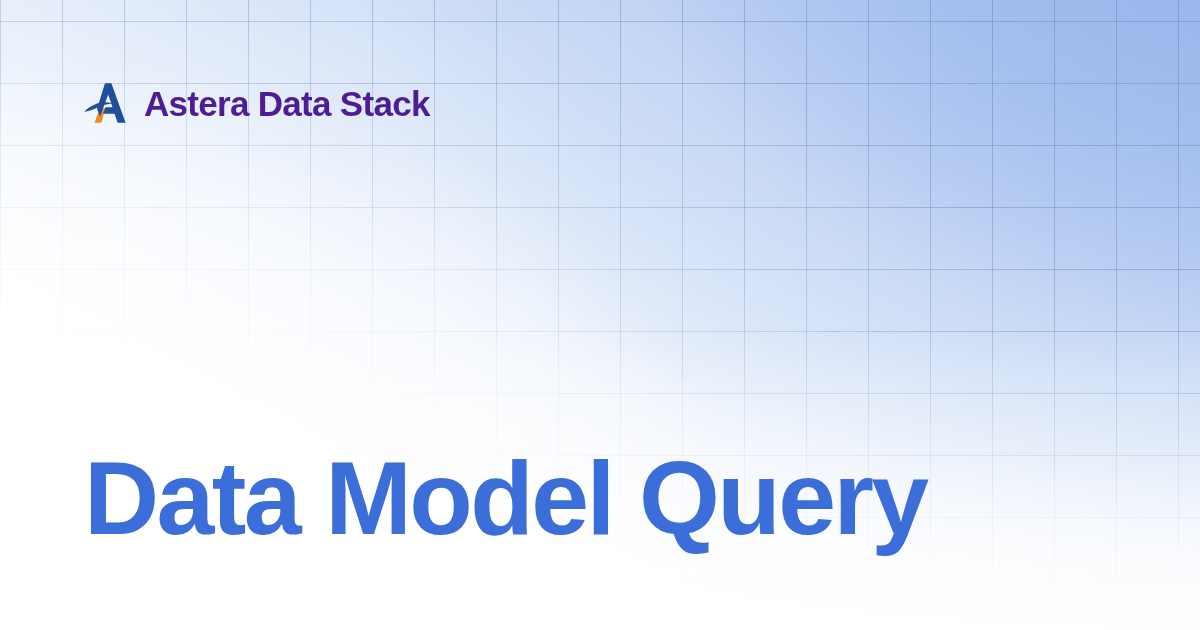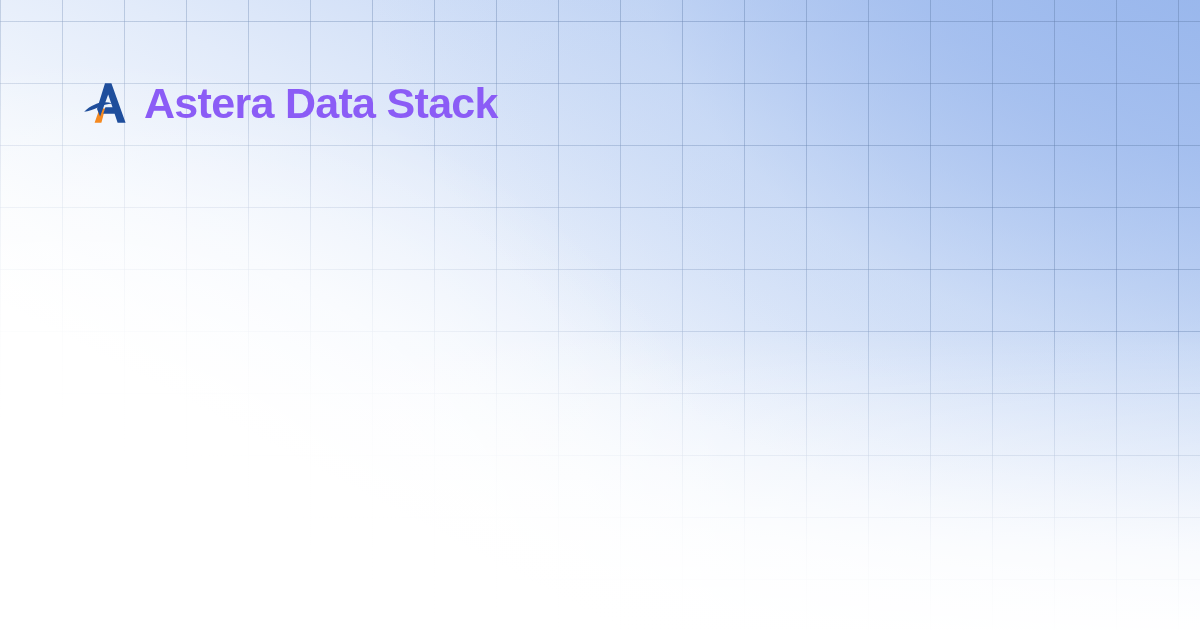--- a/index.html
+++ b/index.html
@@ -140,24 +140,24 @@
     align-items: center;
     gap: 14px;
   }
   .brand-mark {
     width: 48px;
     height: 48px;
     display: block;
     flex: 0 0 auto;
   }
   .brand-name {
-    font-size: 43px;
+    font-size: 35px;
     font-weight: 700;
     letter-spacing: -0.7px;
-    color: #8b5cf6;
+    color: #4c1d95;
     white-space: nowrap;
     line-height: 1;
   }
 
   
   .headline {
     position: absolute;
     left: 84px;
     top: 443px;
     font-size: 104px;
@@ -188,14 +188,15 @@
         <path d="M17.6 29.6 L23.2 29.6 L19.4 43.8 L12.6 43.8 Z" fill="#f5891f"></path>
 
         <path d="M2.2 32.8 C10.8 24.4 21.6 21.4 30.4 24.6 C25.4 24.9 20.4 26.2 15.9 28.4 C11.2 30.6 6.4 32.4 2.2 32.8 Z" fill="#1f4e9c"></path>
 
         <path d="M23.0 4.2 L29.4 4.2 L43.6 43.8 L35.6 43.8 L32.6 34.8 L21.2 34.8 L23.4 28.3 L30.5 28.3 L26.2 15.4 L18.1 37.6 L15.0 30.0 Z" fill="#1f4e9c"></path>
       </svg>
     </span>
     <span class="brand-name">Astera Data Stack</span>
   </div>
 
+  <div class="headline">Data Model Query</div>
 
 </div>
 
 </body></html>

